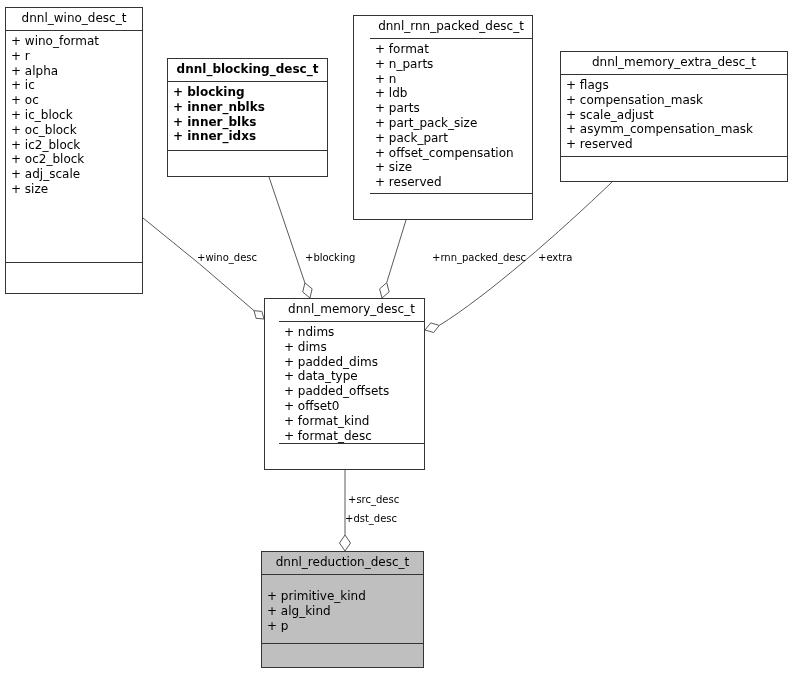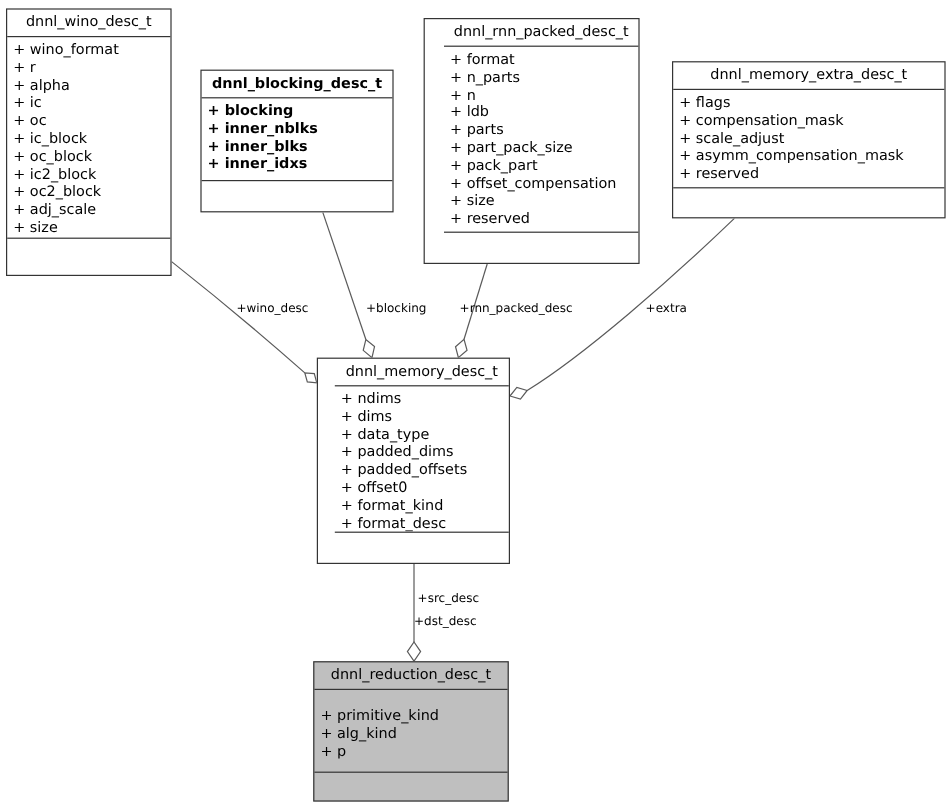--- a/index.html
+++ b/index.html
@@ -71,21 +71,21 @@
     </g>
     <g fill="#ffffff" stroke-width="1">
       <polygon points="264,319 261.9,311.4 254,310.7 256.1,318.3"></polygon>
       <polygon points="310,298 312.1,288.8 304.9,282.9 302.7,292"></polygon>
       <polygon points="382,298 389.2,291.9 386.7,282.7 379.6,288.9"></polygon>
       <polygon points="425,330 430.7,322.9 439.3,325.4 433.7,332.5"></polygon>
       <polygon points="345,551 350.5,543 345,535 339.5,543"></polygon>
     </g>
   </svg>
 
-  <div class="uml-box" style="left:5px; top:7px; width:138px; height:223px;">
+  <div class="uml-box" style="left:5px; top:7px; width:138px; height:287px;">
     <div class="uml-title">dnnl_wino_desc_t</div>
     <div class="uml-fields">
         <div class="uml-field">+ wino_format</div>
         <div class="uml-field">+ r</div>
         <div class="uml-field">+ alpha</div>
         <div class="uml-field">+ ic</div>
         <div class="uml-field">+ oc</div>
         <div class="uml-field">+ ic_block</div>
         <div class="uml-field">+ oc_block</div>
         <div class="uml-field">+ ic2_block</div>
@@ -134,22 +134,22 @@
         <div class="uml-field">+ reserved</div>
       </div>
     <div class="uml-empty" style="height:24px;"></div>
   </div>
 
   <div class="uml-box" style="left:264px; top:298px; width:161px; height:172px;padding-left:14px;">
     <div class="uml-title">dnnl_memory_desc_t</div>
     <div class="uml-fields">
         <div class="uml-field">+ ndims</div>
         <div class="uml-field">+ dims</div>
+        <div class="uml-field">+ padded_dims</div>
         <div class="uml-field">+ data_type</div>
-        <div class="uml-field">+ padded_dims</div>
         <div class="uml-field">+ padded_offsets</div>
         <div class="uml-field">+ offset0</div>
         <div class="uml-field">+ format_kind</div>
         <div class="uml-field">+ format_desc</div>
       </div>
     <div class="uml-empty" style="height:25px;"></div>
   </div>
 
   <div class="uml-box highlight" style="left:261px; top:551px; width:163px; height:117px;">
     <div class="uml-title">dnnl_reduction_desc_t</div>
@@ -157,18 +157,18 @@
         <div class="uml-field">+ primitive_kind</div>
         <div class="uml-field">+ alg_kind</div>
         <div class="uml-field">+ p</div>
         <div class="uml-field">+ eps</div>
       </div>
     <div class="uml-empty" style="height:23px;"></div>
   </div>
 
   <div class="edge-label" style="left:197px; top:251px;">+wino_desc</div>
   <div class="edge-label" style="left:305px; top:251px;">+blocking</div>
-  <div class="edge-label" style="left:383px; top:251px;">+rnn_packed_desc</div>
+  <div class="edge-label" style="left:395px; top:251px;padding-left:37px;">+rnn_packed_desc</div>
   <div class="edge-label" style="left:538px; top:251px;">+extra</div>
   <div class="edge-label" style="left:348px; top:493px;">+src_desc</div>
   <div class="edge-label" style="left:345px; top:512px;">+dst_desc</div>
 
 </div>
 
 </body></html>

